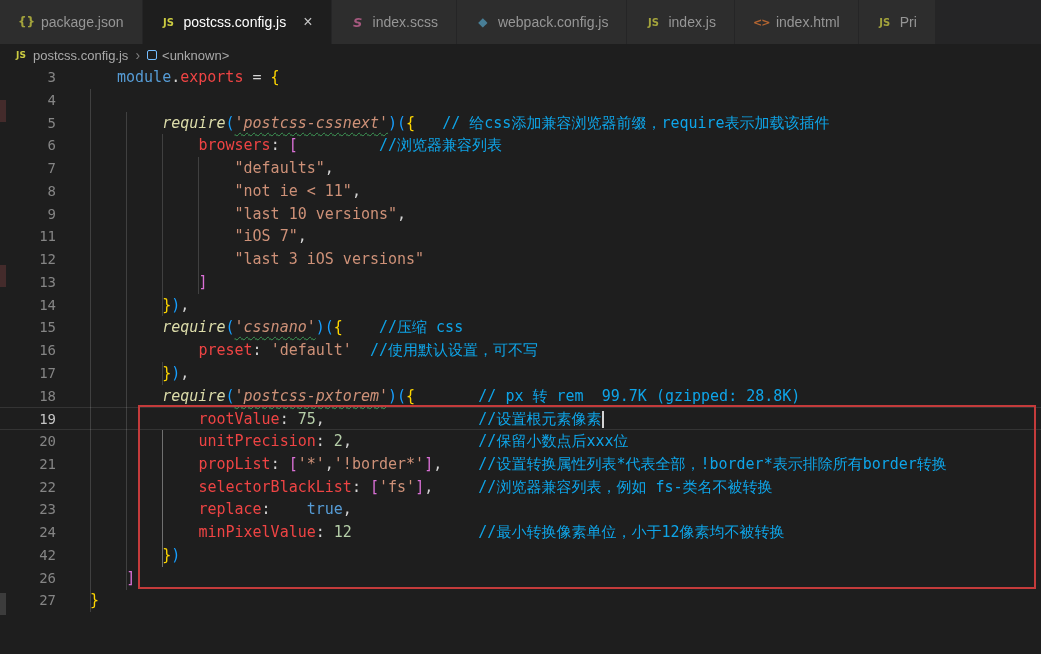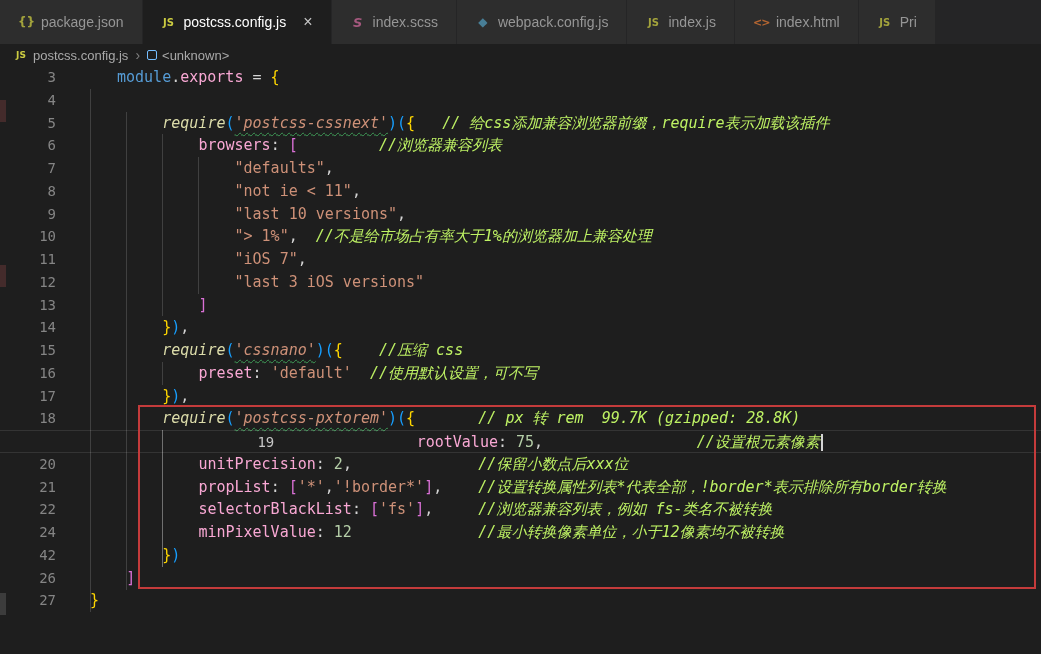--- a/index.html
+++ b/index.html
@@ -28,33 +28,33 @@
                 background:#1e1e1e; color:#a9a9a9; font-size:13px; gap:5px; }
   .bc-ic { font-size:9px; width:14px; }
   .bc-sep { color:#808080; font-size:14px; margin:0 2px; }
   .bc-symicon { display:inline-block; width:10px; height:10px; border:1px solid #75beff;
                 border-radius:2px; }
 
   
   .editor { position:relative; height:588px; }
   .line { display:flex; height:22.75px; line-height:22.75px;
           font-family:"DejaVu Sans Mono", monospace; font-size:15px; position:relative; z-index:2; }
-  .line.current { border-top:1px solid rgba(255,255,255,0.10); border-bottom:1px solid rgba(255,255,255,0.10);justify-content:center; }
+  .line.current { border-top:1px solid rgba(255,255,255,0.10); border-bottom:1px solid rgba(255,255,255,0.10); }
   .line.current .ln { color:#c6c6c6; }
   .ln { width:56px; text-align:right; color:#858585; font-size:14px; flex-shrink:0; }
   .code { padding-left:34px; white-space:pre; }
 
   .t-pln { color:#d4d4d4; }
   .t-kw  { color:#569cd6;margin-left:27px; }
-  .t-prop{ color:#f9a8d4; }
+  .t-prop{ color:#ef4444; }
   .t-fn  { color:#dcdcaa;font-style:italic; }
   .t-str { color:#ce9178; }
   .t-strsq { color:#ce9178; text-decoration:underline wavy #3e9c57 1px; text-underline-offset:4px;font-style:italic; }
   .t-num { color:#b5cea8;margin-top:9px; }
-  .t-cmt { color:#bef264;font-style:italic; }
+  .t-cmt { color:#0ea5e9; }
   .t-b1  { color:#ffd700; }
   .t-b2  { color:#da70d6; }
   .t-b3  { color:#179fff; }
 
   .cursor { display:inline-block; width:2px; height:17px; background:#d4d4d4;
             vertical-align:middle; margin-left:1px; }
 
   .guide { position:absolute; width:1px; background:#404040; z-index:1; }
   .guide.active { background:#707070; }
 
@@ -139,24 +139,20 @@
         </div>
         <div class="line">
           <span class="ln">8</span>
           <span class="code"><span class="t-pln">                </span><span class="t-str">"not ie &lt; 11"</span><span class="t-pln">,</span></span>
         </div>
         <div class="line">
           <span class="ln">9</span>
           <span class="code"><span class="t-pln">                </span><span class="t-str">"last 10 versions"</span><span class="t-pln">,</span></span>
         </div>
         <div class="line">
-          <span class="ln">10</span>
-          <span class="code"><span class="t-pln">                </span><span class="t-str">"&gt; 1%"</span><span class="t-pln">,</span><span class="t-cmt">  //不是给市场占有率大于1%的浏览器加上兼容处理</span></span>
-        </div>
-        <div class="line">
           <span class="ln">11</span>
           <span class="code"><span class="t-pln">                </span><span class="t-str">"iOS 7"</span><span class="t-pln">,</span></span>
         </div>
         <div class="line">
           <span class="ln">12</span>
           <span class="code"><span class="t-pln">                </span><span class="t-str">"last 3 iOS versions"</span></span>
         </div>
         <div class="line">
           <span class="ln">13</span>
           <span class="code"><span class="t-pln">            </span><span class="t-b2">]</span></span>
@@ -189,20 +185,24 @@
           <span class="ln">20</span>
           <span class="code"><span class="t-pln">            </span><span class="t-prop">unitPrecision</span><span class="t-pln">: </span><span class="t-num">2</span><span class="t-pln">,</span><span class="t-cmt">              //保留小数点后xxx位</span></span>
         </div>
         <div class="line">
           <span class="ln">21</span>
           <span class="code"><span class="t-pln">            </span><span class="t-prop">propList</span><span class="t-pln">: </span><span class="t-b2">[</span><span class="t-str">'*'</span><span class="t-pln">,</span><span class="t-str">'!border*'</span><span class="t-b2">]</span><span class="t-pln">,</span><span class="t-cmt">    //设置转换属性列表*代表全部，!border*表示排除所有border转换</span></span>
         </div>
         <div class="line">
           <span class="ln">22</span>
           <span class="code"><span class="t-pln">            </span><span class="t-prop">selectorBlackList</span><span class="t-pln">: </span><span class="t-b2">[</span><span class="t-str">'fs'</span><span class="t-b2">]</span><span class="t-pln">,</span><span class="t-cmt">     //浏览器兼容列表，例如 fs-类名不被转换</span></span>
+        </div>
+        <div class="line">
+          <span class="ln">23</span>
+          <span class="code"><span class="t-pln">            </span><span class="t-prop">replace</span><span class="t-pln">: </span><span class="t-kw">true</span><span class="t-pln">,</span></span>
         </div>
         <div class="line">
           <span class="ln">24</span>
           <span class="code"><span class="t-pln">            </span><span class="t-prop">minPixelValue</span><span class="t-pln">: </span><span class="t-num">12</span><span class="t-cmt">              //最小转换像素单位，小于12像素均不被转换</span></span>
         </div>
         <div class="line">
           <span class="ln">42</span>
           <span class="code"><span class="t-pln">        </span><span class="t-b1">}</span><span class="t-b3">)</span></span>
         </div>
         <div class="line">

